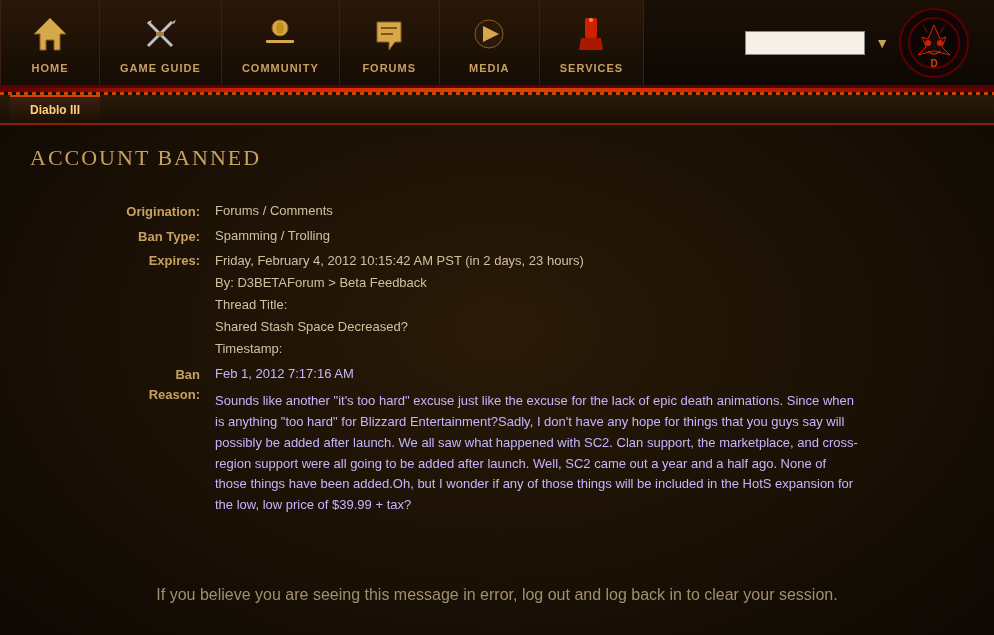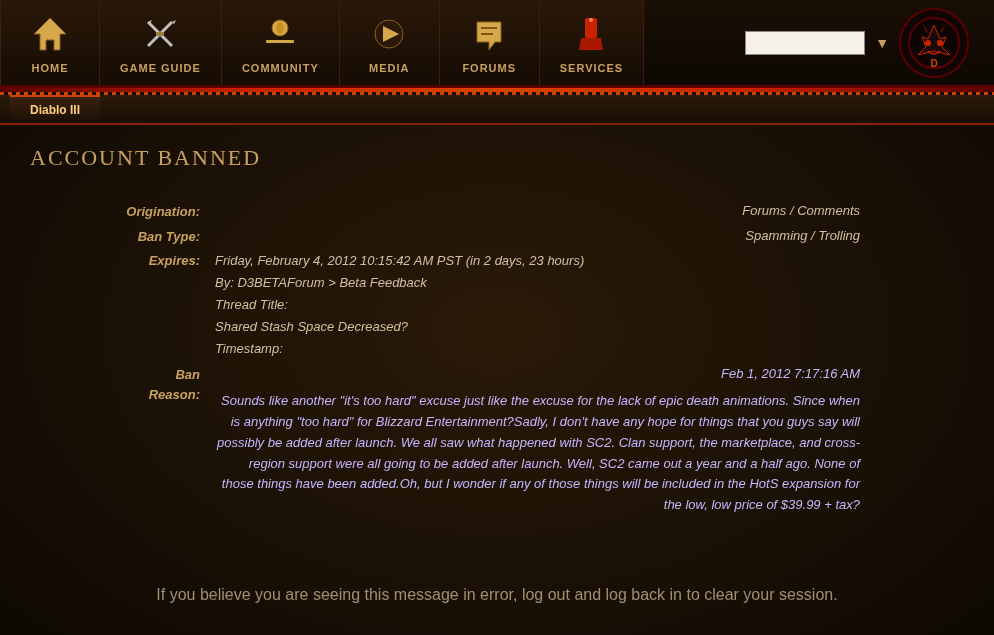--- a/index.html
+++ b/index.html
@@ -143,38 +143,36 @@
 
     .ban-container {
       margin-left: 80px;
       max-width: 750px;
     }
 
     .ban-row {
       display: flex;
       margin-bottom: 4px;
       line-height: 1.5;
-      font-style: italic;
     }
 
     .ban-label {
       color: #c8a060;
       font-weight: bold;
       font-size: 13px;
       min-width: 90px;
       text-align: right;
       margin-right: 15px;
       padding-top: 1px;
     }
 
     .ban-value {
       color: #d0c0a0;
       font-size: 13px;
       flex: 1;
-      text-align: right;
     }
 
     .ban-reason-text {
       color: #c4b5fd;
       font-size: 13px;
       line-height: 1.6;
     }
 
     .ban-expires-block {
       flex: 1;
@@ -253,36 +251,36 @@
           <ellipse cx="20" cy="14" rx="4" ry="6" fill="#c8901a"></ellipse>
           <rect x="6" y="26" width="28" height="3" rx="1" fill="#d4a84b"></rect>
         </svg>
       </div>
       <span class="nav-item-label">COMMUNITY</span>
     </div>
 
     <div class="nav-item">
       <div class="nav-item-icon">
         <svg width="40" height="40" viewBox="0 0 40 40">
-          <circle cx="20" cy="20" r="14" fill="#2a1808" stroke="#8a6020" stroke-width="1"></circle>
-          <polygon points="14,12 30,20 14,28" fill="#d4a84b"></polygon>
-        </svg>
-      </div>
-      <span class="nav-item-label">MEDIA</span>
-    </div>
-
-    <div class="nav-item">
-      <div class="nav-item-icon">
-        <svg width="40" height="40" viewBox="0 0 40 40">
           <path d="M8,8 L32,8 L32,28 L26,28 L20,36 L20,28 L8,28 Z" fill="#d4a84b" stroke="#8a6020" stroke-width="1"></path>
           <line x1="12" y1="14" x2="28" y2="14" stroke="#8a5010" stroke-width="2"></line>
           <line x1="12" y1="20" x2="24" y2="20" stroke="#8a5010" stroke-width="2"></line>
         </svg>
       </div>
       <span class="nav-item-label">FORUMS</span>
+    </div>
+
+    <div class="nav-item">
+      <div class="nav-item-icon">
+        <svg width="40" height="40" viewBox="0 0 40 40">
+          <circle cx="20" cy="20" r="14" fill="#2a1808" stroke="#8a6020" stroke-width="1"></circle>
+          <polygon points="14,12 30,20 14,28" fill="#d4a84b"></polygon>
+        </svg>
+      </div>
+      <span class="nav-item-label">MEDIA</span>
     </div>
 
     <div class="nav-item">
       <div class="nav-item-icon">
         <svg width="40" height="40" viewBox="0 0 40 40">
           <rect x="14" y="4" width="12" height="20" rx="2" fill="#cc2200"></rect>
           <circle cx="20" cy="6" r="2" fill="#ff8060"></circle>
           <path d="M10,24 L30,24 L32,36 L8,36 Z" fill="#aa1800"></path>
         </svg>
       </div>

